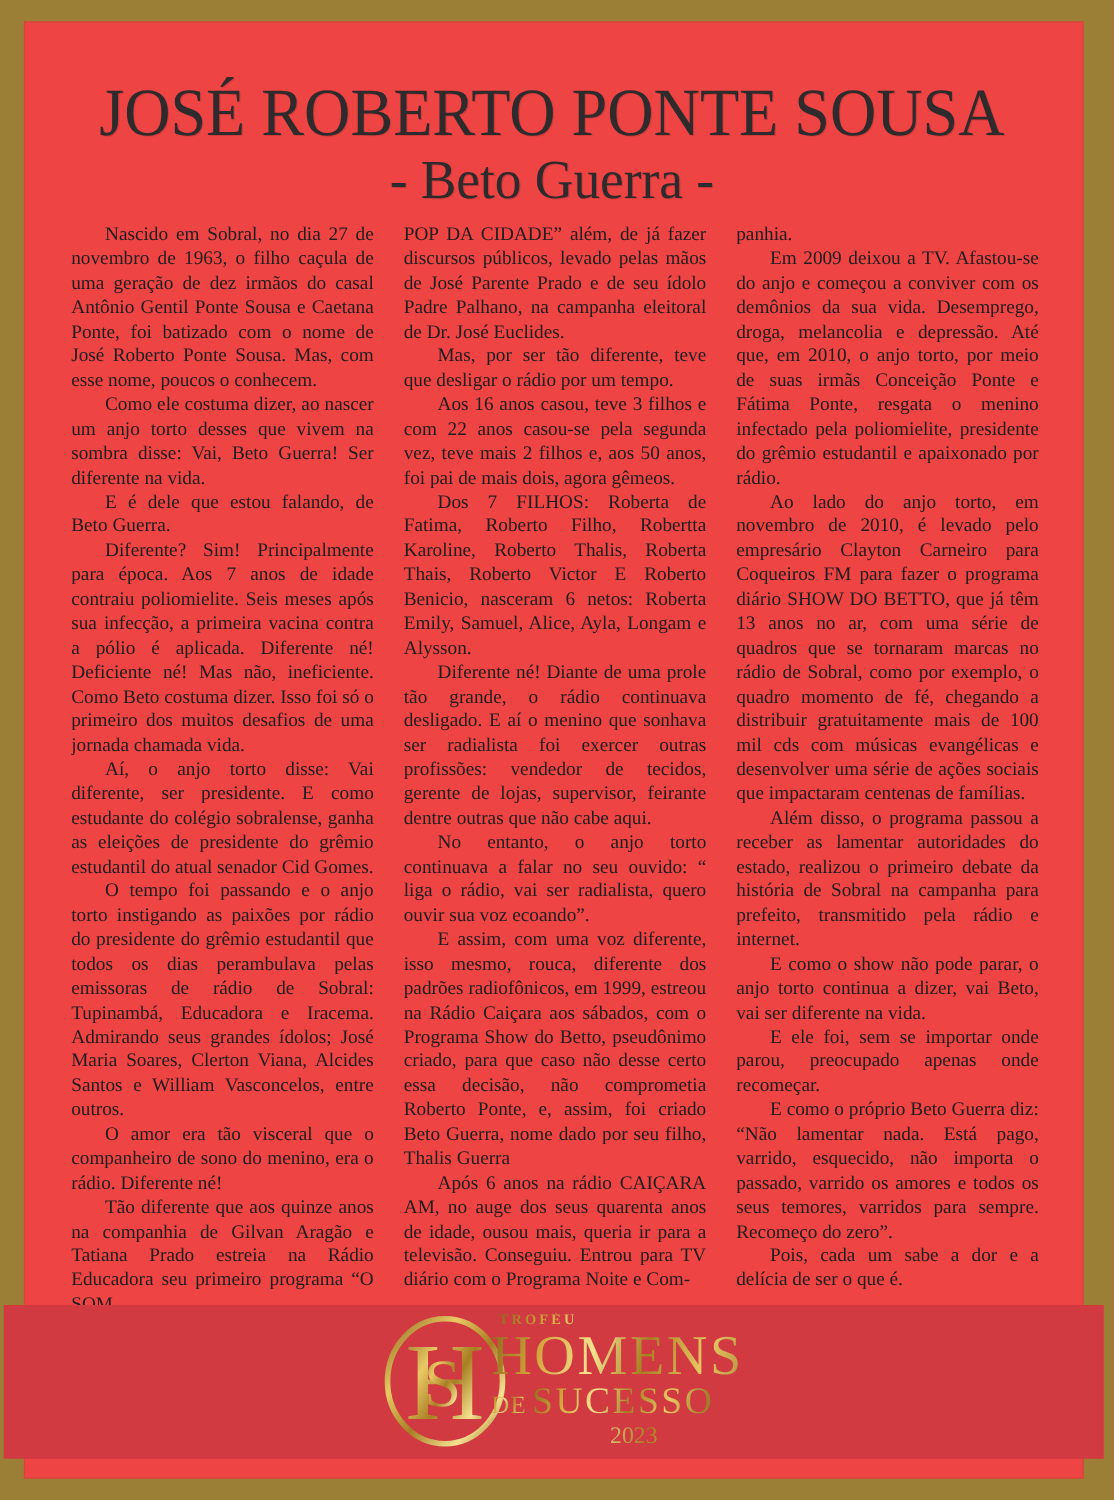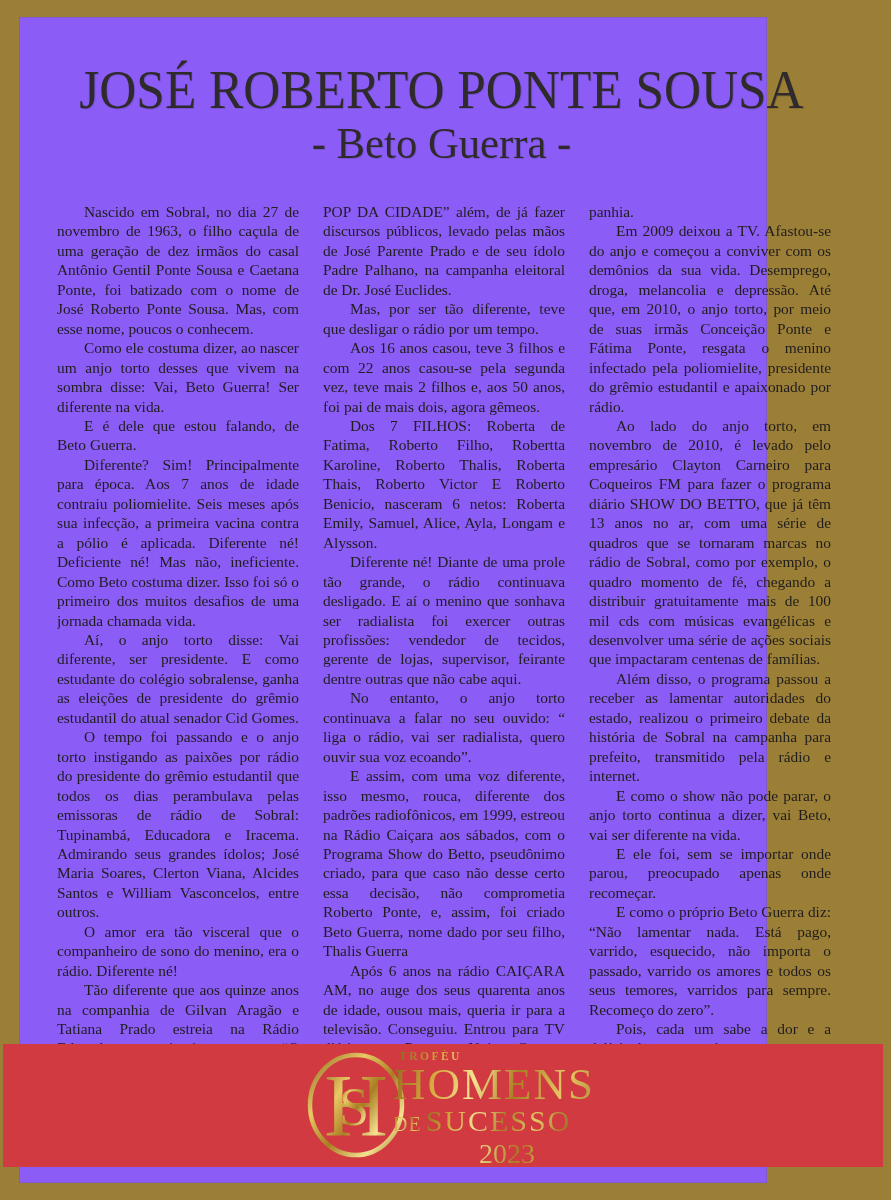--- a/index.html
+++ b/index.html
@@ -2,63 +2,63 @@
 <html lang="pt-BR"><head>
 <meta charset="utf-8">
 <style>
   html,body{margin:0;padding:0;}
   body{
     width:891px;height:1200px;position:relative;overflow:hidden;
     background:#9c7f36;
     font-family:"Liberation Serif", serif;
   }
   .page{
-    position:absolute;left:19px;top:17px;width:748px;height:1166px;
-    background:#8b5cf6;
+    position:absolute;left:19px;top:17px;width:848px;height:1166px;
+    background:#ef4444;
     box-shadow:inset 0 0 0 1px rgba(90,70,20,0.18);
   }
   .title-block{position:absolute;left:0;top:44px;width:845px;text-align:center;color:#2f2b2c;}
   .title-line1{
     display:block;font-size:54px;line-height:1.08;font-weight:normal;margin:0;
     transform:scaleX(0.95);transform-origin:center;
     letter-spacing:0px;text-shadow:1px 1px 0 rgba(0,0,0,0.12);
   }
   .title-line2{
     display:block;font-size:44px;line-height:1.05;font-weight:normal;margin:2px 0 0 0;
     transform:scaleX(0.97);transform-origin:center;
     text-shadow:1px 1px 0 rgba(0,0,0,0.12);
   }
   .columns{
     position:absolute;left:38px;top:161px;width:775px;height:866px;overflow:hidden;
     display:flex;gap:24px;
   }
   .col{
     width:242px;flex:0 0 242px;
     font-size:15.4px;line-height:19.45px;text-align:justify;color:#1f1d1e;
-    hyphens:auto;margin-top:24px;-webkit-hyphens:auto;
+    hyphens:auto;-webkit-hyphens:auto;
   }
   .col p{margin:0;text-indent:27px;}
   .col p.noindent{text-indent:0;}
   .banner{
     position:absolute;left:3px;top:1044px;width:880px;height:123px;
     background:#d03a40;z-index:5;
   }
   .logo-svg{position:absolute;left:302px;top:7px;width:102px;height:109px;}
   .logo-text{position:absolute;left:390px;top:6px;width:228px;}
   .gold-text{
     background:linear-gradient(105deg,#8e681c 0%,#d4a73c 18%,#f6e291 36%,#a87e22 54%,#e9c865 74%,#8e681c 100%);
     -webkit-background-clip:text;background-clip:text;
     color:transparent;
   }
   .trofeu{display:block;font-size:11.5px;letter-spacing:2.5px;margin:0 0 0 6px;font-weight:bold;}
   .homens{display:block;font-size:45px;line-height:1.0;letter-spacing:2px;margin-top:0;font-weight:normal;}
   .desucesso{display:block;line-height:1.0;margin-top:-1px;white-space:nowrap;}
   .de{font-size:20px;letter-spacing:1px;vertical-align:baseline;}
   .sucesso{font-size:30px;letter-spacing:2px;}
-  .year{display:block;font-size:28px;text-align:center;width:228px;margin-top:2px;}
+  .year{display:block;font-size:19px;text-align:center;width:228px;margin-top:2px;}
 </style>
 </head>
 <body>
 
 <div class="page">
   <div class="title-block">
     <h1 class="title-line1">JOSÉ ROBERTO PONTE SOUSA</h1>
     <h2 class="title-line2">- Beto Guerra -</h2>
   </div>
   <div class="columns" id="columns">

